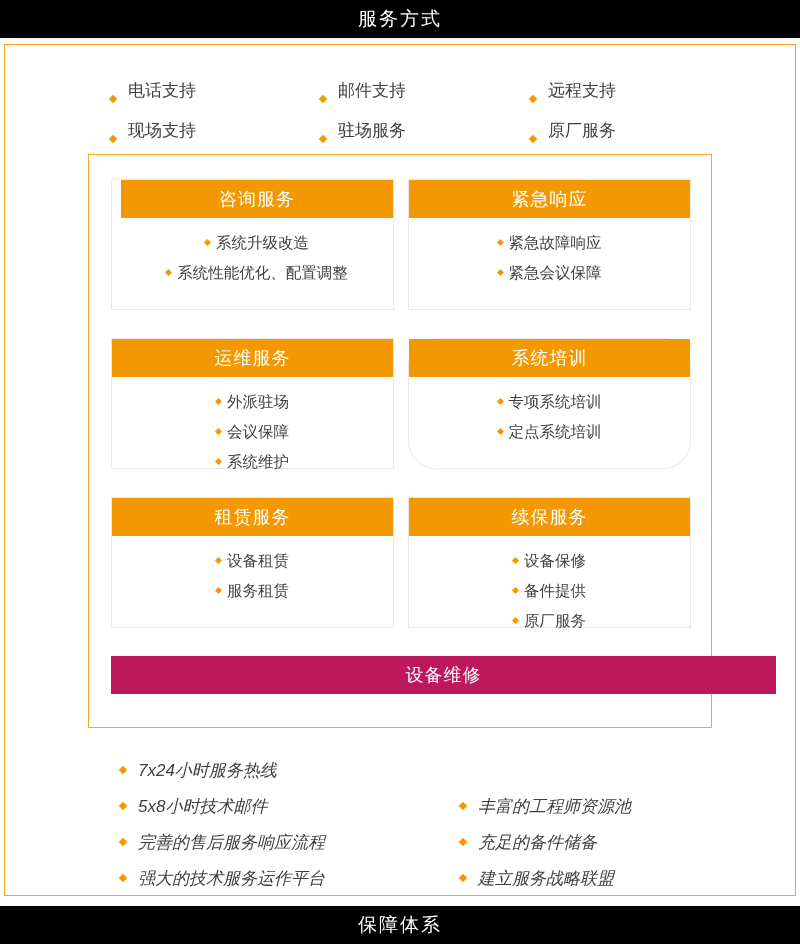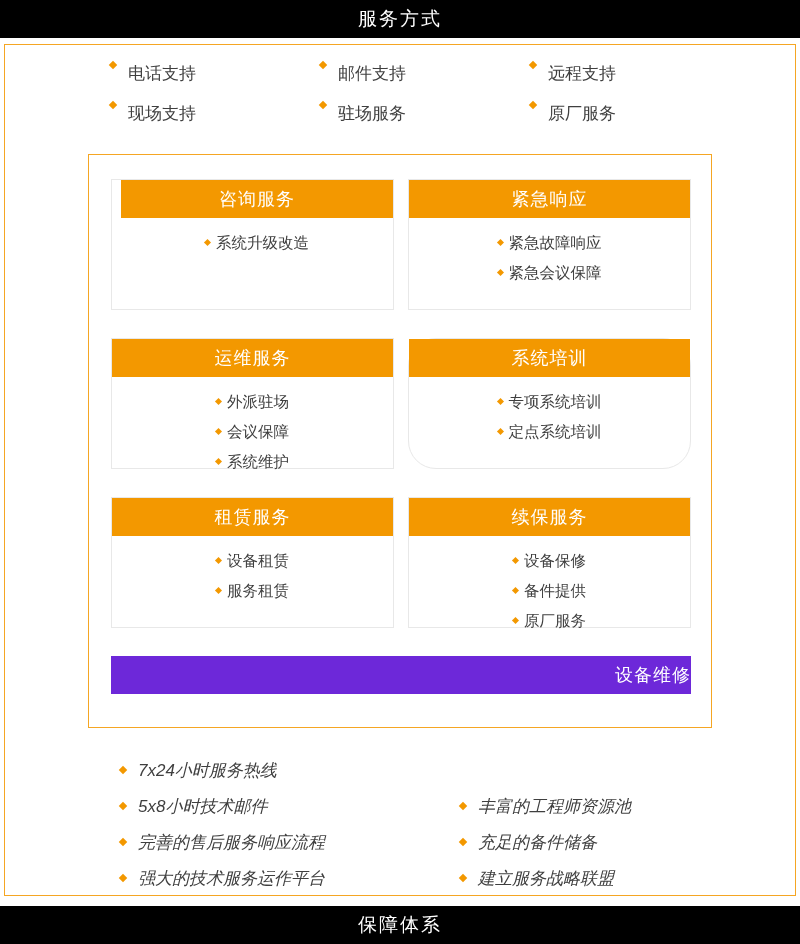--- a/index.html
+++ b/index.html
@@ -64,21 +64,21 @@
     top: 62px;
     width: 600px;
     display: grid;
     grid-template-columns: 210px 210px 180px;
     grid-auto-rows: 40px;
     font-size: 17px;
     color: #3f3f3f;
   }
   .method-item {
     display: flex;
-    align-items: flex-start;
+    align-items: flex-end;
   }
   .diamond {
     display: inline-block;
     width: 6px;
     height: 6px;
     background: #f39800;
     transform: rotate(45deg);
     margin-right: 12px;
     flex: 0 0 auto;
   }
@@ -138,27 +138,27 @@
   #card-ops       { left: 22px;  top: 183px; width: 283px; height: 131px; }
   #card-training  { left: 319px; top: 183px; width: 283px; height: 131px; border-radius: 28px; }
   #card-lease     { left: 22px;  top: 342px; width: 283px; height: 131px; }
   #card-renew     { left: 319px; top: 342px; width: 283px; height: 131px; }
 
   
   .bar-card {
     position: absolute;
     left: 22px;
     top: 501px;
-    width: 580px;
+    width: 665px;
     height: 38px;
-    background: #6d28d9;
+    background: #be185d;
     color: #ffffff;
     font-size: 18px;
     line-height: 38px;
-    text-align: right;
+    text-align: center;
     letter-spacing: 1px;
     box-sizing: border-box;
   }
 
   
   .bottom-lists {
     position: absolute;
     left: 120px;
     top: 752px;
     width: 600px;
@@ -222,20 +222,21 @@
       <span>原厂服务</span>
     </div>
   </div>
 
   <div class="inner-panel">
 
     <div class="card" id="card-consult">
       <div class="card-head">咨询服务</div>
       <div class="card-body">
         <span class="row"><span class="bullet"></span><span>系统升级改造</span></span>
+        <span class="row"><span class="bullet"></span><span>系统性能优化、配置调整</span></span>
       </div>
     </div>
 
     <div class="card" id="card-emergency">
       <div class="card-head">紧急响应</div>
       <div class="card-body">
         <span class="row"><span class="bullet"></span><span>紧急故障响应</span></span>
         <span class="row"><span class="bullet"></span><span>紧急会议保障</span></span>
       </div>
     </div>

